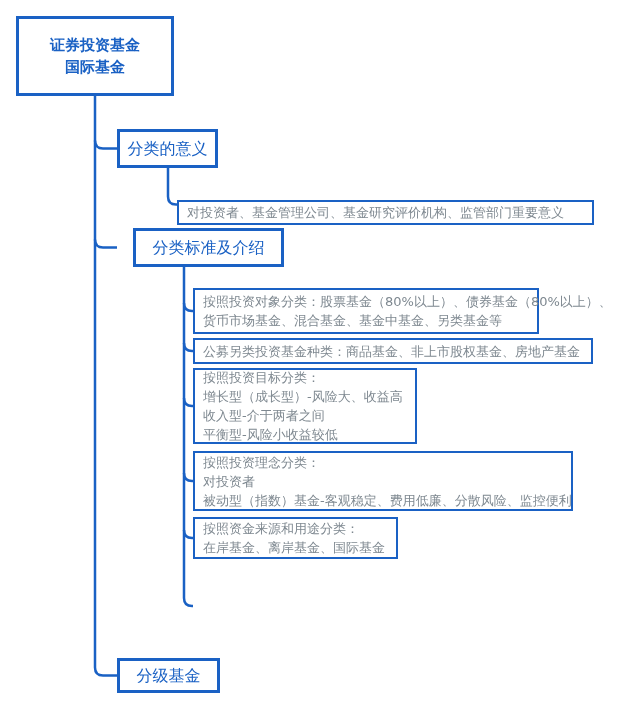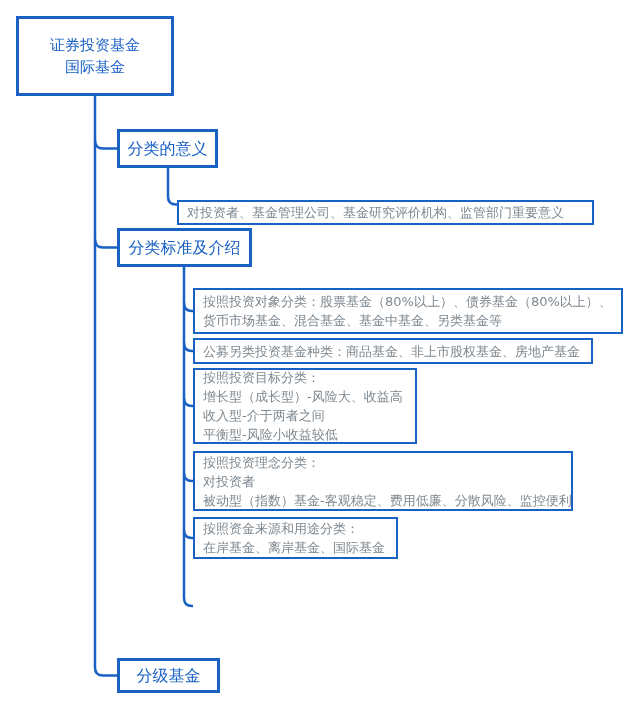--- a/index.html
+++ b/index.html
@@ -29,20 +29,21 @@
     flex-direction:column;
     justify-content:center;
     align-items:center;
   }
   .root{
     border:3px solid var(--accent);
     color:var(--accent);
     font-size:15px;
     line-height:22px;
     text-align:center;
+    font-weight:bold;
   }
   .branch{
     border:3px solid var(--accent);
     color:var(--accent);
     font-size:16px;
     line-height:18px;
     text-align:right;
   }
   .leaf{
     border:2px solid var(--accent);
@@ -79,25 +80,25 @@
   </div>
 
   <div class="node branch" style="left:117px;top:129px;width:101px;height:39px">
     <div>分类的意义</div>
   </div>
 
   <div class="node leaf" style="left:177px;top:200px;width:417px;height:25px">
     <div class="leaf-line">对投资者、基金管理公司、基金研究评价机构、监管部门重要意义</div>
   </div>
 
-  <div class="node branch" style="left:117px;top:228px;width:135px;height:39px">
+  <div class="node branch" style="left:133px;top:228px;width:151px;height:39px">
     <div>分类标准及介绍</div>
   </div>
 
-  <div class="node leaf" style="left:193px;top:288px;width:430px;height:46px">
+  <div class="node leaf" style="left:193px;top:288px;width:346px;height:46px">
     <div class="leaf-line">按照投资对象分类：股票基金（80%以上）、债券基金（80%以上）、</div>
     <div class="leaf-line">货币市场基金、混合基金、基金中基金、另类基金等</div>
   </div>
 
   <div class="node leaf" style="left:193px;top:338px;width:400px;height:26px">
     <div class="leaf-line">公募另类投资基金种类：商品基金、非上市股权基金、房地产基金</div>
   </div>
 
   <div class="node leaf" style="left:193px;top:368px;width:224px;height:76px">
     <div class="leaf-line">按照投资目标分类：</div>

